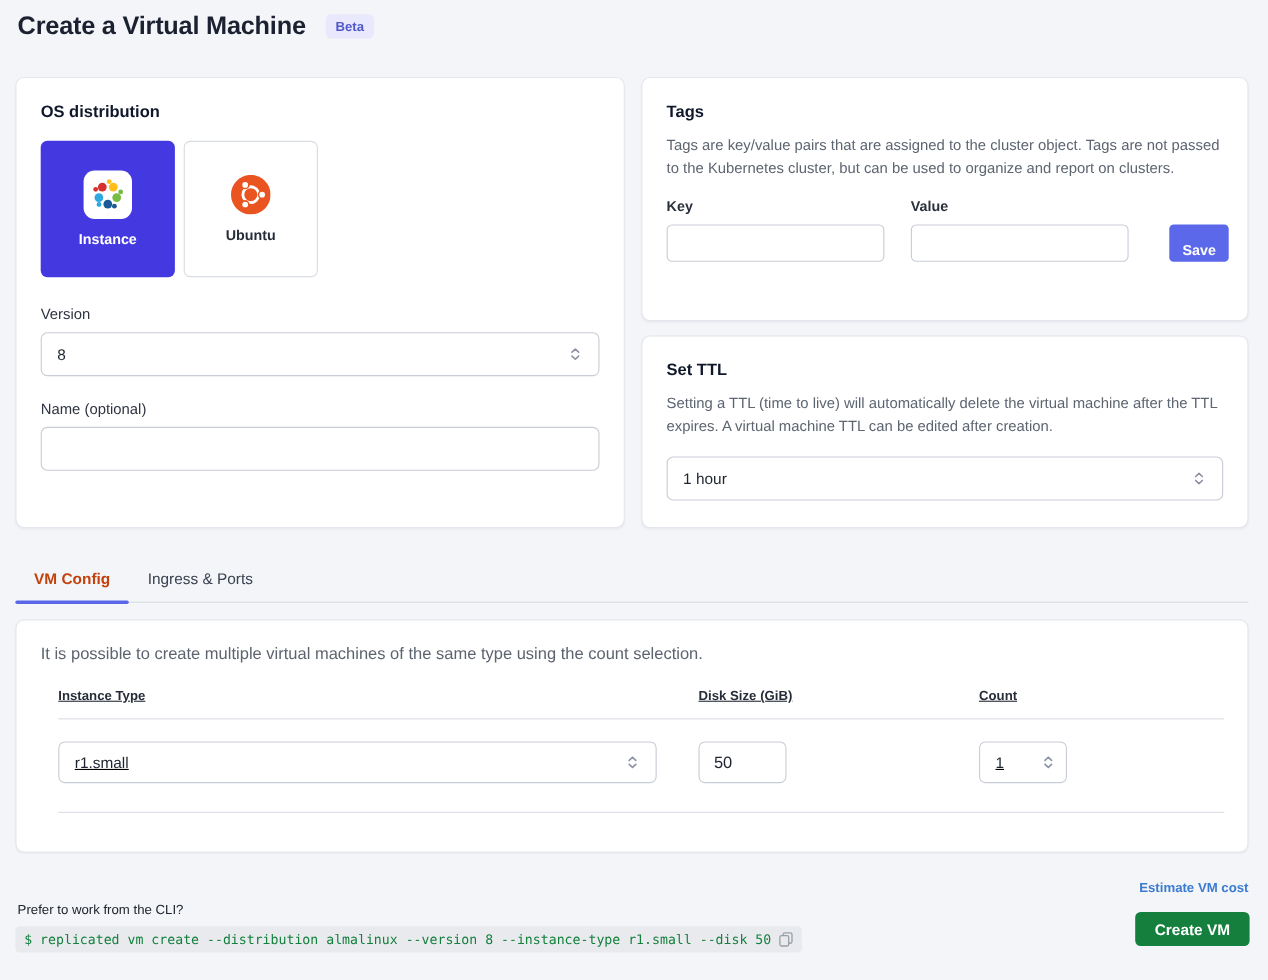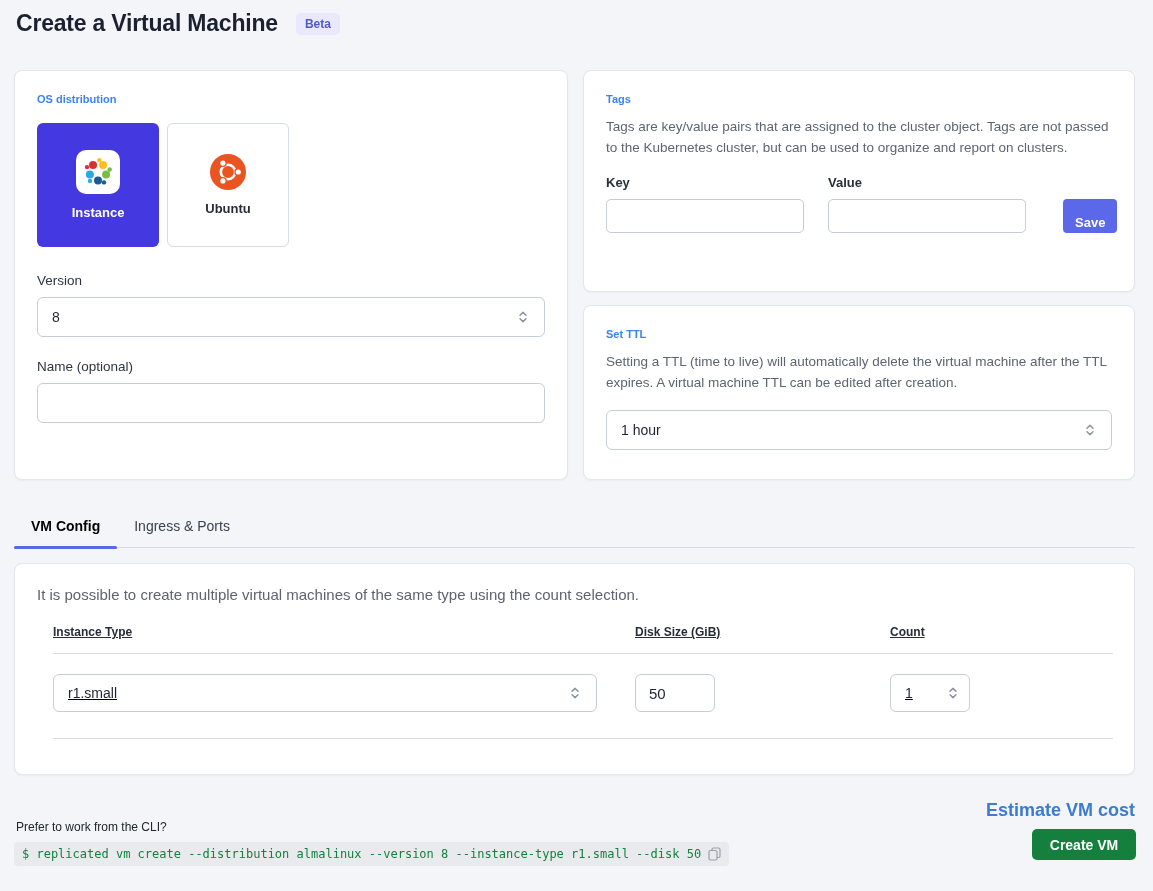--- a/index.html
+++ b/index.html
@@ -8,21 +8,21 @@
 
   
   .page-header { position:absolute; left:16px; top:10px; display:flex; align-items:center; gap:18px; }
   .page-title { font-size:23px; font-weight:800; color:#1b2130; letter-spacing:-0.2px; }
   .beta-badge { background:#e9e8fc; color:#5059c9; font-size:12px; font-weight:600;
                 padding:4px 9px; border-radius:5px; }
 
   
   .card { position:absolute; background:#fff; border:1px solid #e3e6ec; border-radius:8px;
           box-shadow:0 1px 2px rgba(16,24,40,.04); padding:22px; }
-  .card-title { font-size:11px; font-weight:600; color:#3b82f6; }
+  .card-title { font-size:15px; font-weight:600; color:#0f172a; }
   .card-desc { margin-top:12px; font-size:13.5px; line-height:1.55; color:#5d6571; }
 
   #os-card   { left:14px;  top:70px;  width:554px;  height:410px; }
   #tags-card { left:583px; top:70px;  width:552px;  height:222px; }
   #ttl-card  { left:583px; top:305px; width:552px;  height:175px; }
   #config-card{ left:14px; top:563px; width:1121px; height:212px; }
 
   
   .tiles { display:flex; gap:8px; margin-top:18px; }
   .tile { width:122px; height:124px; border-radius:6px; display:flex; flex-direction:column;
@@ -52,21 +52,21 @@
               border-radius:4px; font-size:13px; font-weight:600; cursor:pointer; margin-left:13px; }
 
   
   .ttl-select { margin-top:16px; }
 
   
   .tabbar { position:absolute; left:14px; top:504px; width:1121px; height:44px; display:flex;
             border-bottom:1px solid #d8dce2; }
   .tab { padding:0 17px; font-size:14px; display:flex; align-items:center; color:#3a4150;
          position:relative; cursor:pointer; }
-  .tab.active { color:#000000; font-weight:700; }
+  .tab.active { color:#c2410c; font-weight:700; }
   .tab.active::after { content:""; position:absolute; left:0; right:0; bottom:-2px; height:3px;
                        background:#5a67e8; border-radius:2px; }
 
   
   .config-desc { font-size:15px; color:#5d646f; }
   .table-wrap { margin:22px 0 0 16px; width:1060px; }
   .thead, .trow { display:flex; align-items:center;text-decoration:underline; }
   .thead { font-size:12px; font-weight:700; color:#272d38; padding-bottom:14px;
            border-bottom:1px solid #dadde3; }
   .trow { padding:20px 0 26px; border-bottom:1px solid #dadde3; }
@@ -74,21 +74,21 @@
   .row-select { width:544px; height:38px; border:1px solid #c7ccd5; border-radius:6px; background:#fff;
                 display:flex; align-items:center; justify-content:space-between; padding:0 14px;
                 font-size:14px; color:#1f2530; cursor:pointer; margin-top:0; }
   .disk-input { width:80px; height:38px; border:1px solid #c7ccd5; border-radius:6px; padding:0 13px;
                 font-size:15px; color:#1f2530; outline:none; }
   .count-spin { width:80px; height:38px; border:1px solid #c7ccd5; border-radius:6px; background:#fff;
                 display:flex; align-items:center; justify-content:space-between;
                 padding:0 9px 0 14px; font-size:14px; color:#1f2530; cursor:pointer; }
 
   
-  .estimate-link { position:absolute; right:18px; top:800px; font-size:18px; font-weight:700;
+  .estimate-link { position:absolute; right:18px; top:800px; font-size:12px; font-weight:700;
                    color:#3b7bd0; cursor:pointer; }
   .cli-prompt { position:absolute; left:16px; top:820px; font-size:12px; color:#20252e; }
   .cli-bar { position:absolute; left:14px; top:842px; height:24px; background:#e9eaee;
              border-radius:4px; display:flex; align-items:center; gap:7px; padding:0 8px;
              font-family:"DejaVu Sans Mono", monospace; font-size:12px; color:#15803d; }
   .create-btn { position:absolute; left:1032px; top:829px; width:104px; height:31px;
                 background:#15803d; color:#fff; font-weight:700; font-size:14px; border:none;
                 border-radius:5px; cursor:pointer; }
   .copy-icon { display:flex; cursor:pointer; }
 </style>

